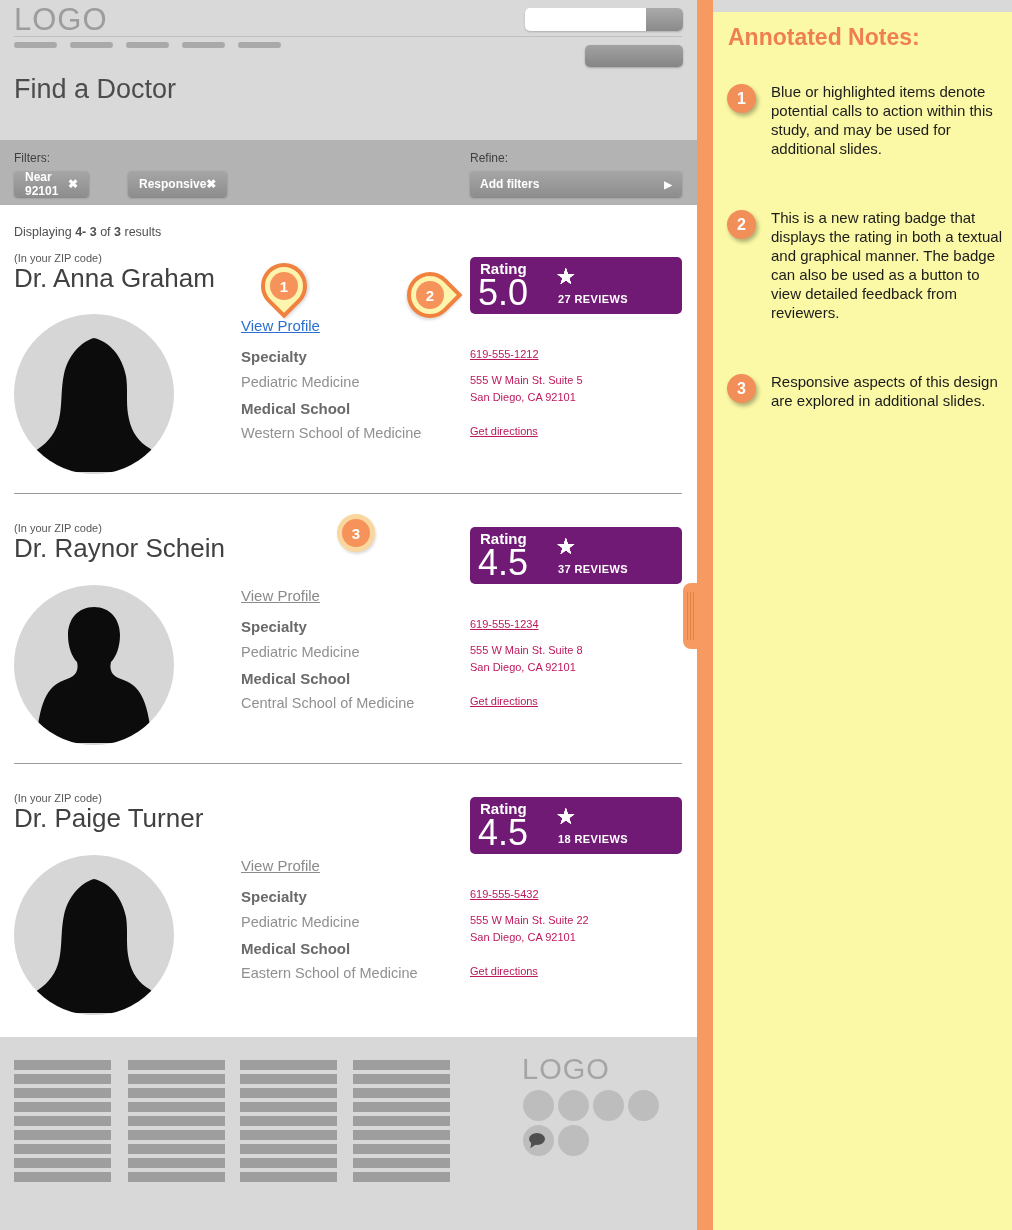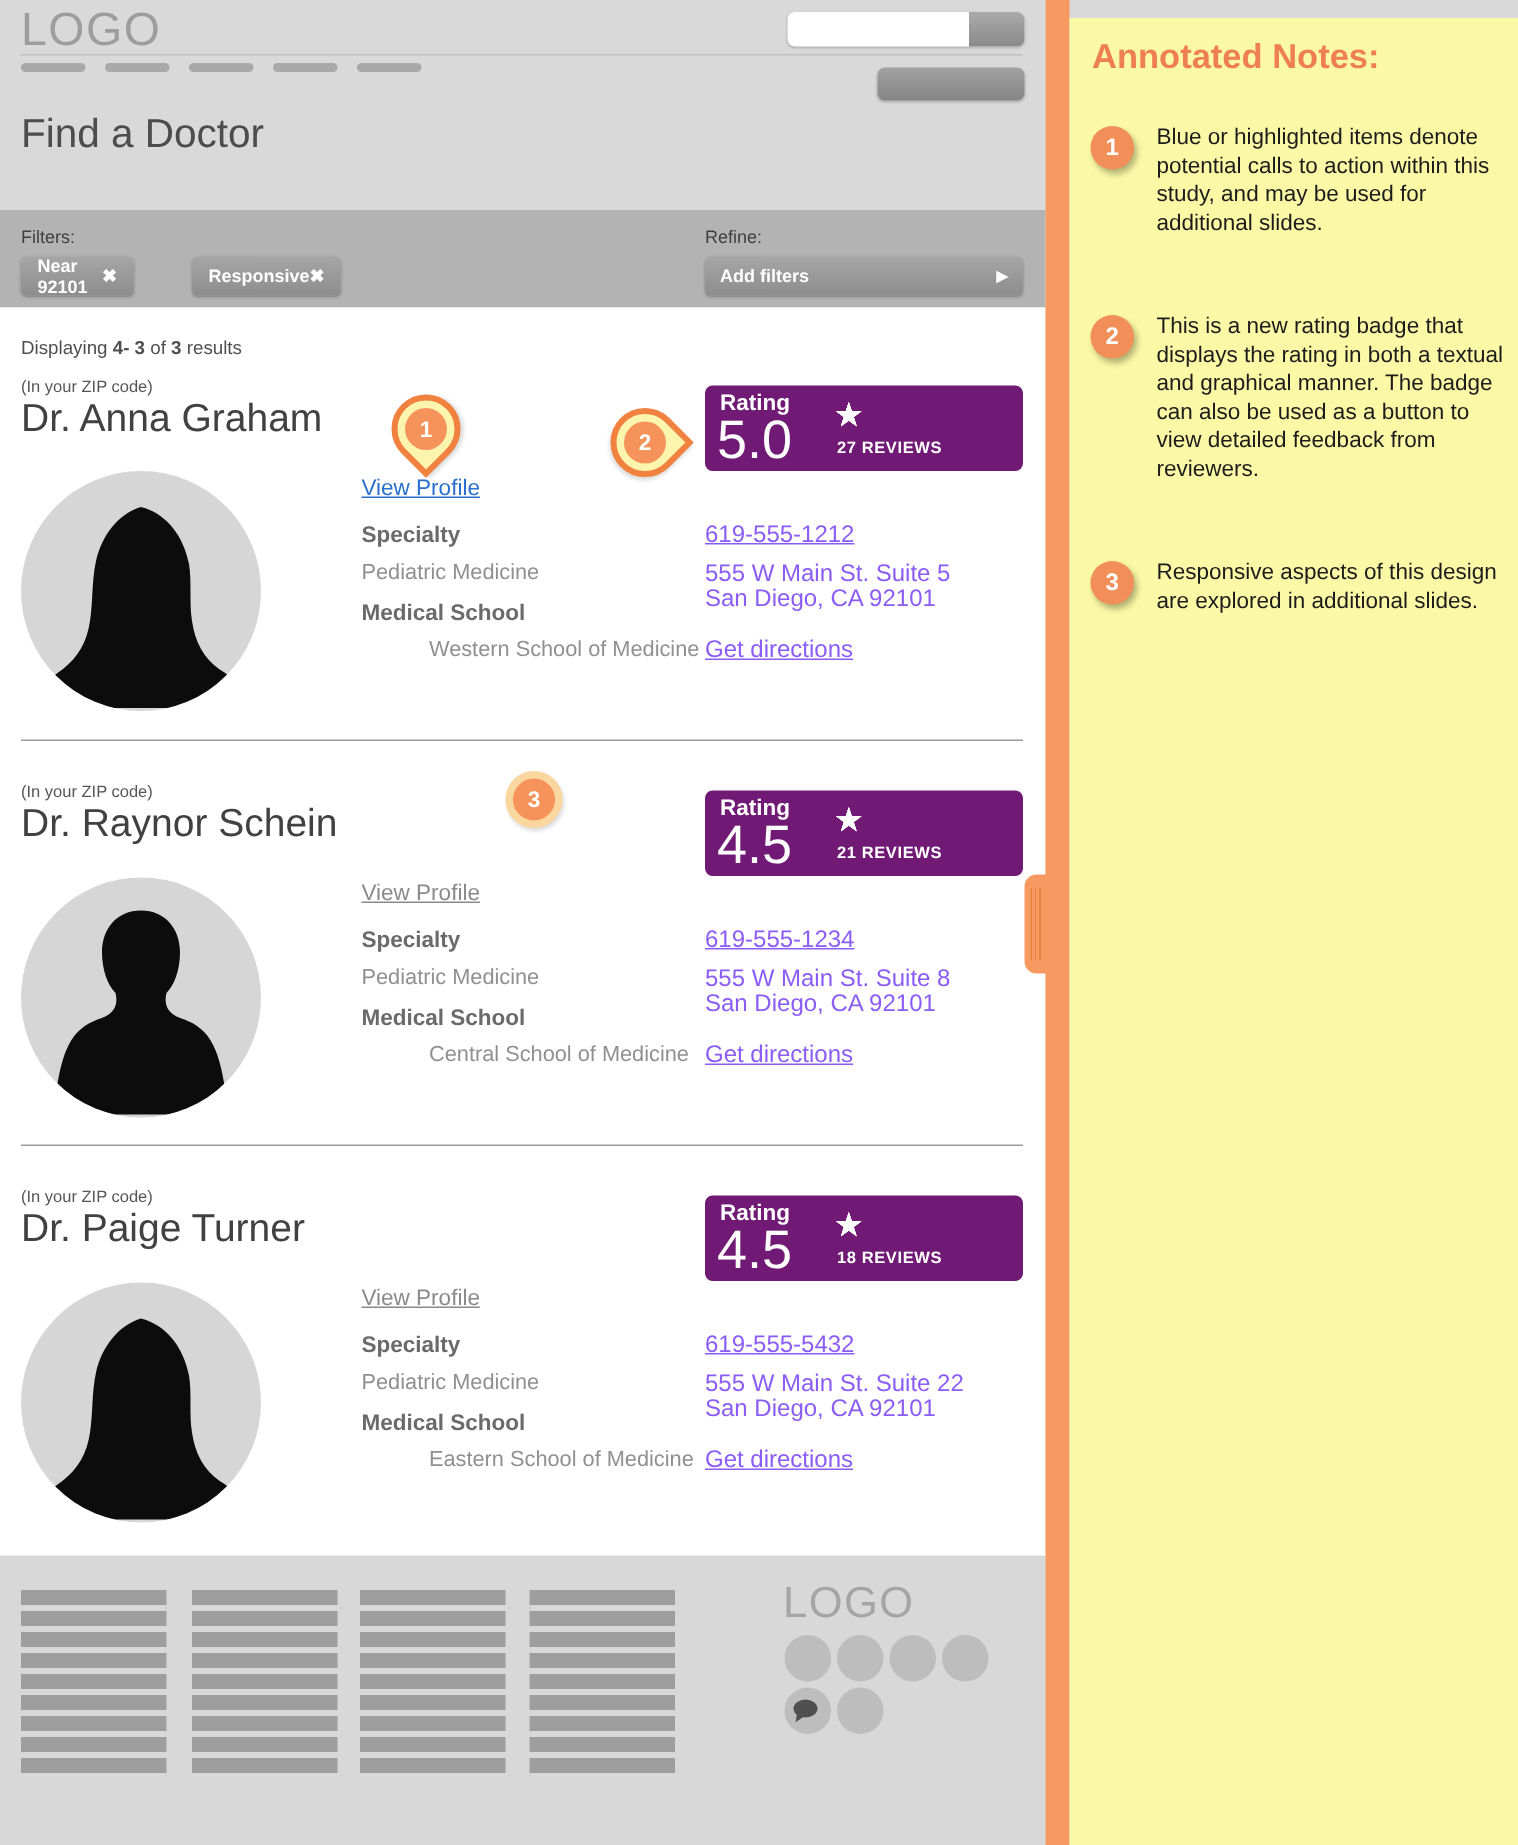--- a/index.html
+++ b/index.html
@@ -40,23 +40,23 @@
   .card{position:absolute;left:0;width:697px;}
   .card > *{position:absolute;}
   .zip{left:14px;top:29px;font-size:11px;color:#565656;}
   .dname{left:14px;top:40px;margin:0;font-size:26px;font-weight:300;color:#414141;}
   .avatar{left:14px;top:92px;width:160px;height:160px;border-radius:50%;background:#d6d6d6;overflow:hidden;}
   .avatar svg{display:block;width:160px;height:160px;}
   .vp{left:241px;top:94px;font-size:15px;color:#8a8a8a;text-decoration:underline;cursor:pointer;}
   .vp.blue{color:#2a6fce;}
   .lab{font-size:15px;font-weight:bold;color:#6a6a6a;left:241px;}
   .val{font-size:14.5px;color:#909090;left:241px;}
-  .rcol{left:470px;font-size:16px;color:#8b5cf6;}
+  .rcol{left:470px;font-size:11px;color:#be185d;}
   a.rcol{text-decoration:underline;cursor:pointer;}
-  .spec-lab{top:125px;} .spec-val{top:151px;} .sch-lab{top:177px;} .sch-val{top:202px;margin-left:45px;}
+  .spec-lab{top:125px;} .spec-val{top:151px;} .sch-lab{top:177px;} .sch-val{top:202px;}
   .phone{top:125px;} .addr1{top:151px;} .addr2{top:168px;} .dirs{top:202px;}
   .card.first .zip{top:7px;} .card.first .dname{top:18px;} .card.first .avatar{top:69px;}
   .card.first .vp{top:72px;}
   .card.first .spec-lab,.card.first .phone{top:103px;}
   .card.first .spec-val,.card.first .addr1{top:129px;}
   .card.first .addr2{top:146px;}
   .card.first .sch-lab{top:155px;} .card.first .sch-val,.card.first .dirs{top:180px;}
   .divider{position:absolute;left:14px;width:668px;height:1px;background:#9b9b9b;}
   
   .badge{left:470px;top:34px;width:212px;height:57px;border-radius:5px;background:#701a75;cursor:pointer;}
@@ -211,21 +211,21 @@
       <div class="badge">
         <span class="rlabel">Rating</span>
         <span class="score">4.5</span>
         <span class="stars">
             <span class="star">★</span>
             <span class="star">★</span>
             <span class="star">★</span>
             <span class="star">★</span>
             <span class="star half"></span>
           </span>
-        <span class="reviews">21 REVIEWS</span>
+        <span class="reviews">37 REVIEWS</span>
       </div>
     </div>
     <div class="divider" style="top:558px"></div>
 
     <div class="card" style="top:558px;height:274px">
       <div class="zip">(In your ZIP code)</div>
       <h2 class="dname">Dr. Paige Turner</h2>
       <div class="avatar">
         <svg viewBox="0 0 160 160">
             <path fill="#0c0c0c" d="M80 24 C66 28 54 42 50 60 C47 74 48 88 46 100 C44 114 38 124 28 132 C18 139 10 146 6 158 L154 158 C150 146 142 138 132 132 C122 125 116 114 114 100 C112 88 114 74 112 62 C108 42 96 28 80 24 Z"></path>

